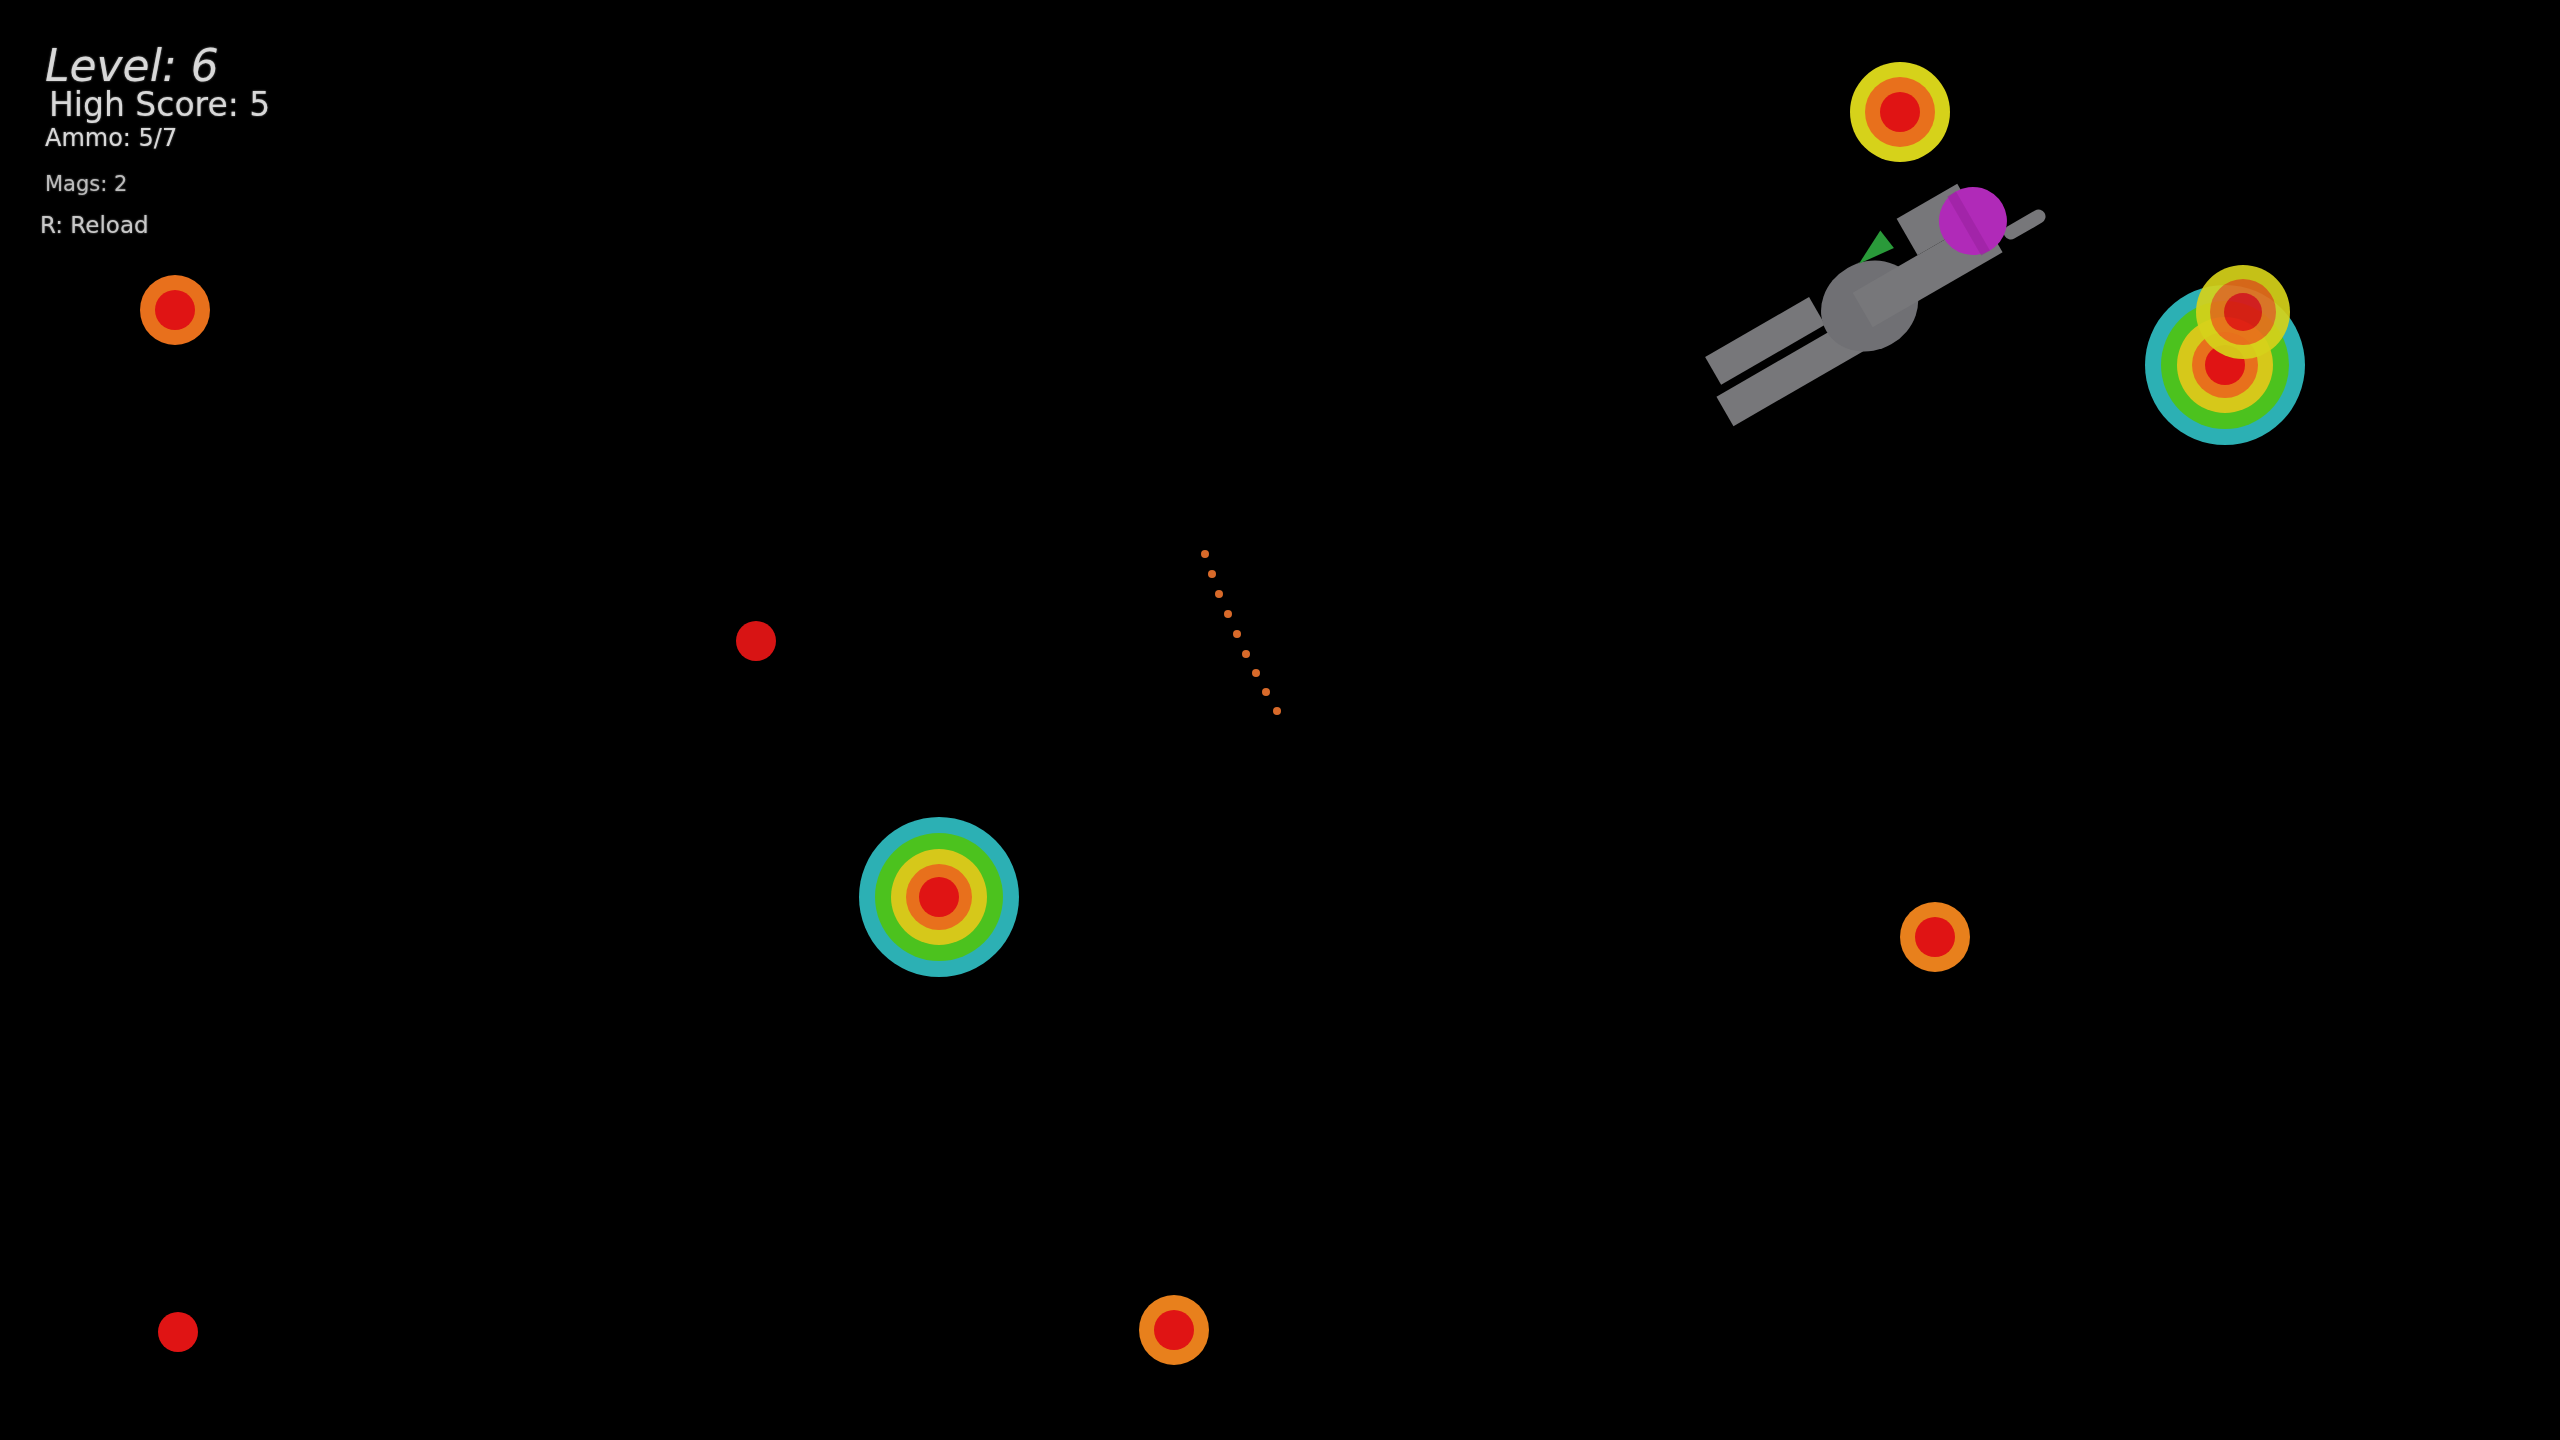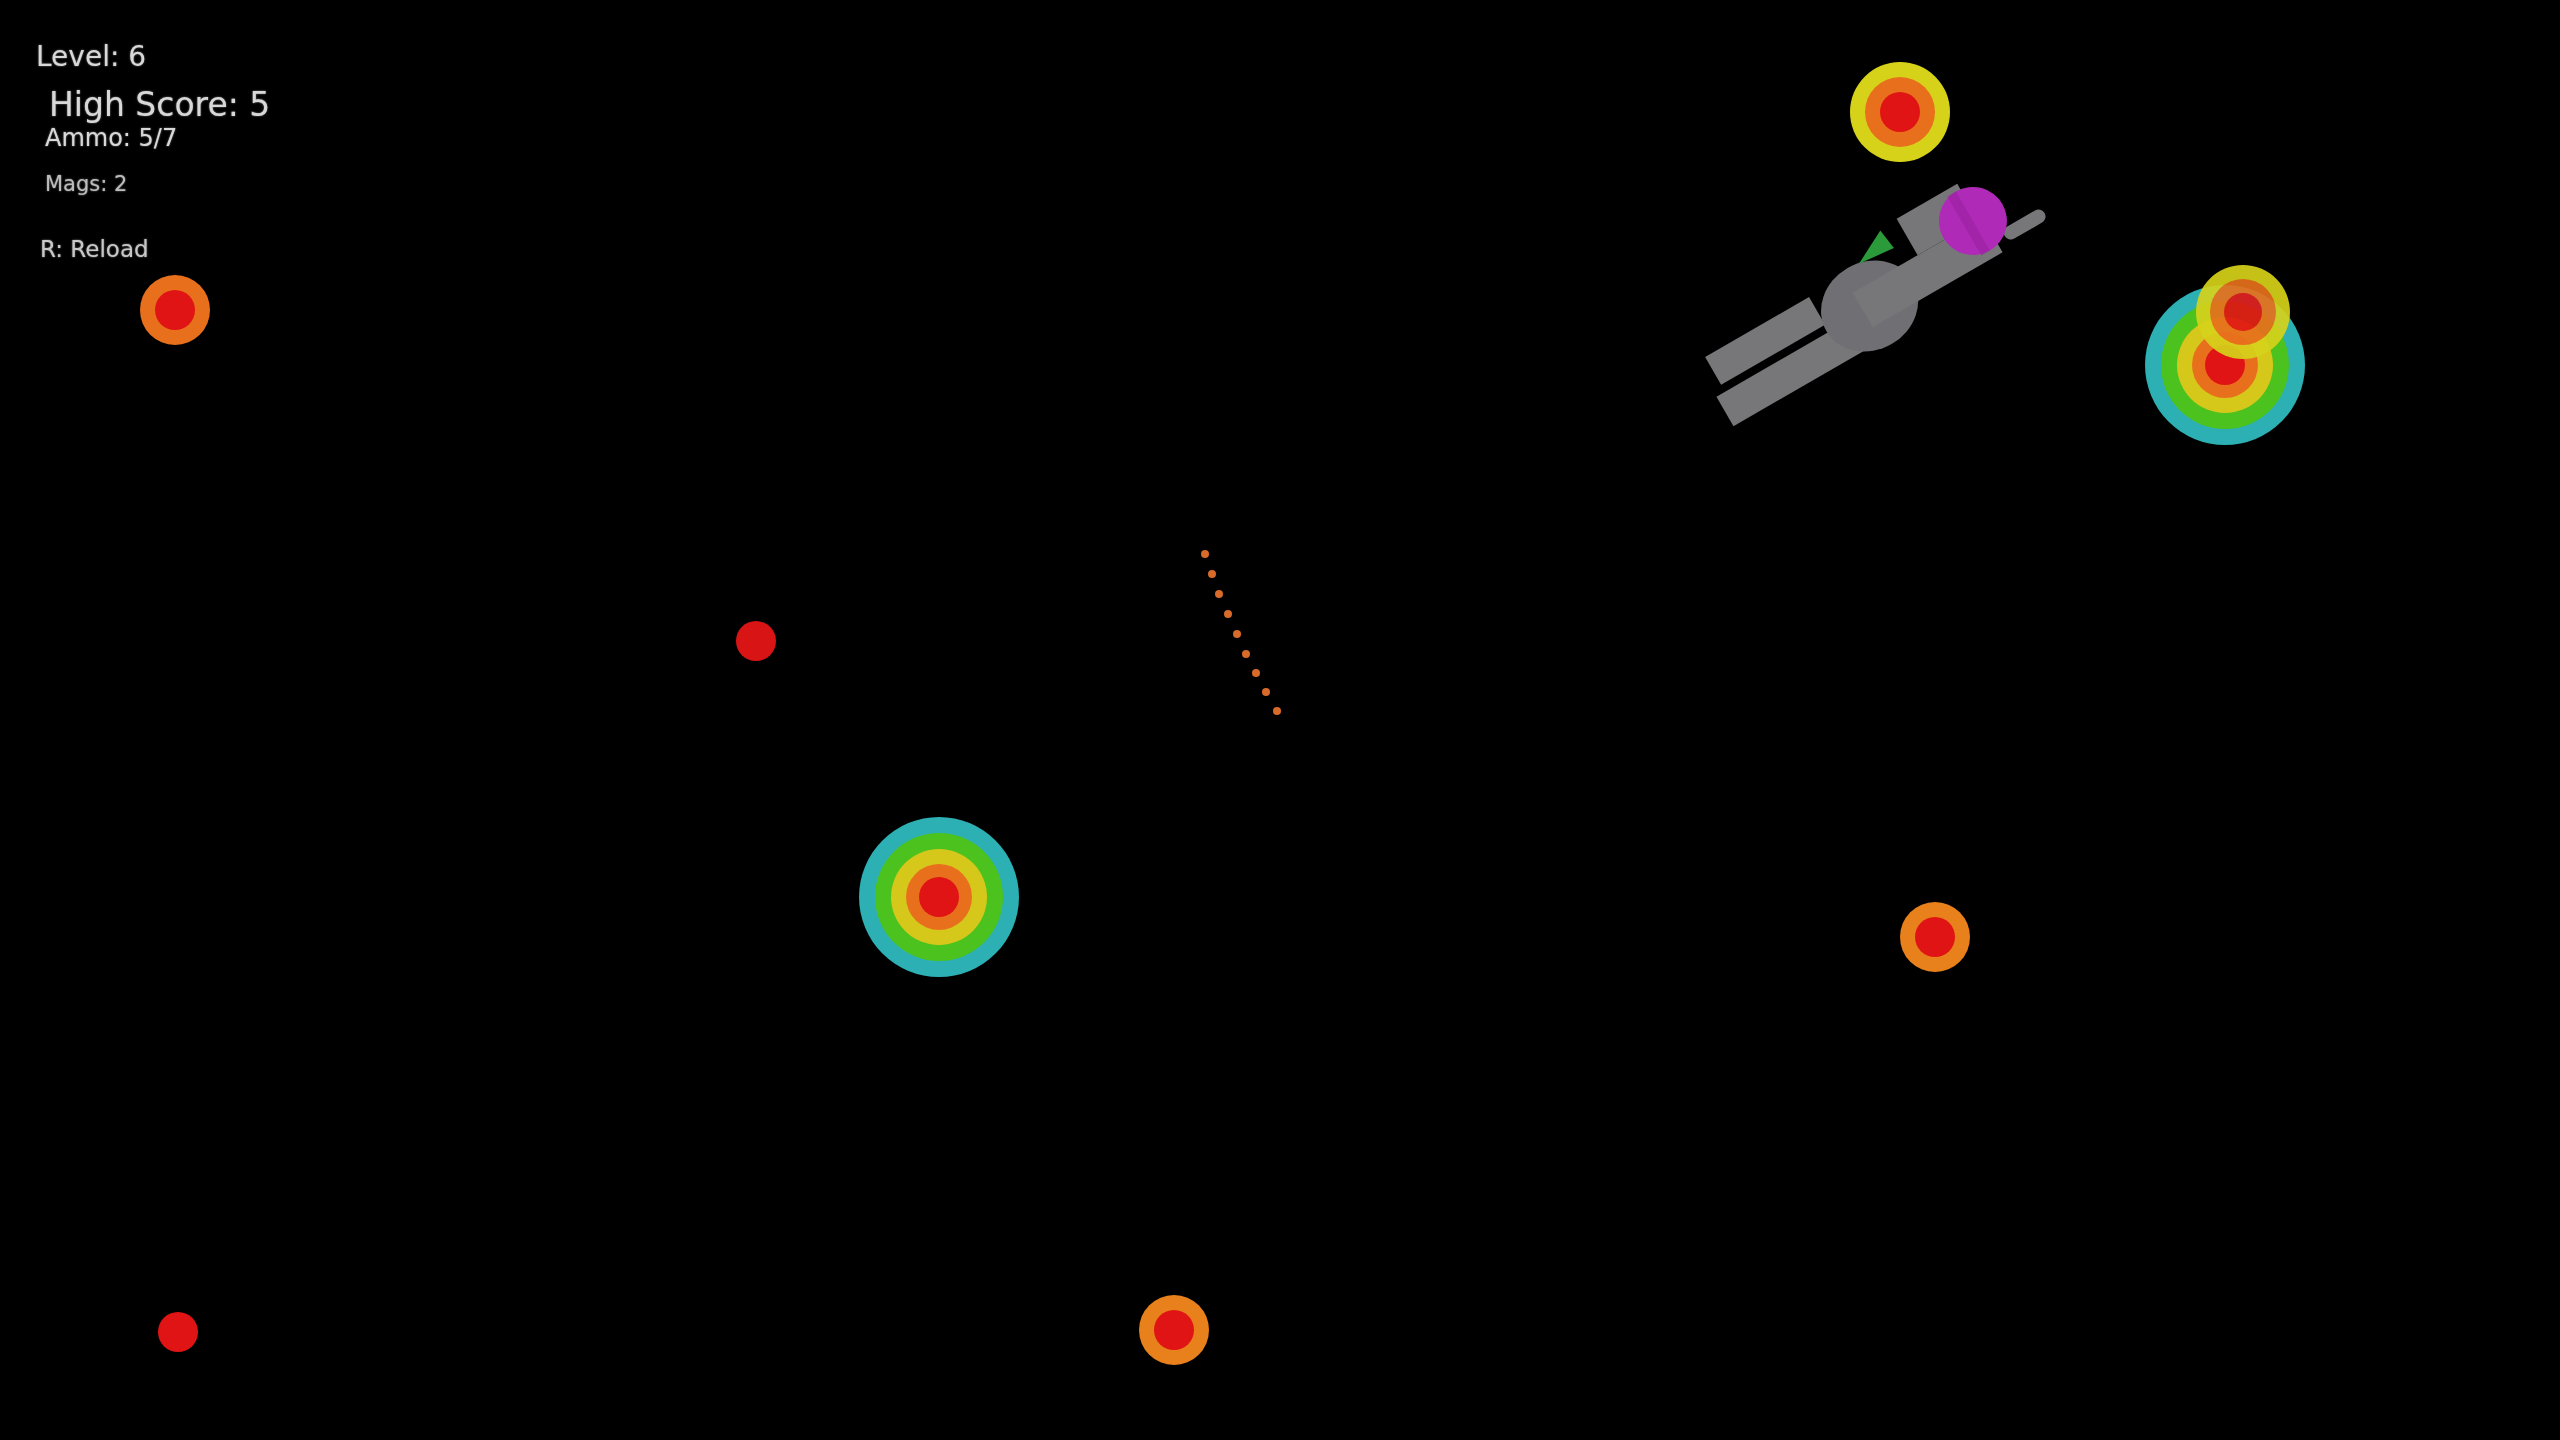--- a/index.html
+++ b/index.html
@@ -1,23 +1,23 @@
 <!DOCTYPE html>
 <html><head>
 <meta charset="utf-8">
 <style>
   html, body { margin:0; padding:0; background:#000; }
   body { width:2560px; height:1440px; position:relative; overflow:hidden; font-family:"DejaVu Sans", sans-serif; }
   #scene { position:absolute; left:0; top:0; width:2560px; height:1440px; }
   .hud { position:absolute; color:#d8d8d8; white-space:nowrap; text-shadow:0 0 2px #888; }
-  .hud-level { left:36px; top:40px; font-size:28px; }
+  .hud-level { left:45px; top:40px; font-size:44px; font-style:italic; }
   .hud-score { left:49px; top:85px; font-size:33px; }
   .hud-ammo { left:45px; top:124px; font-size:24px; }
   .hud-mags { left:45px; top:172px; font-size:21px; color:#bcbcbc; }
-  .hud-reload { left:40px; top:212px; font-size:23px; color:#c8c8c8;margin-top:24px; }
+  .hud-reload { left:40px; top:212px; font-size:23px; color:#c8c8c8; }
 </style>
 </head>
 <body>
 
 <svg id="scene" viewBox="0 0 2560 1440" xmlns="http://www.w3.org/2000/svg">
   <rect x="0" y="0" width="2560" height="1440" fill="#000"></rect>
 
   <g>
     <circle cx="175" cy="310" r="35" fill="#e8701c"></circle>
     <circle cx="175" cy="310" r="20" fill="#e01414"></circle>

